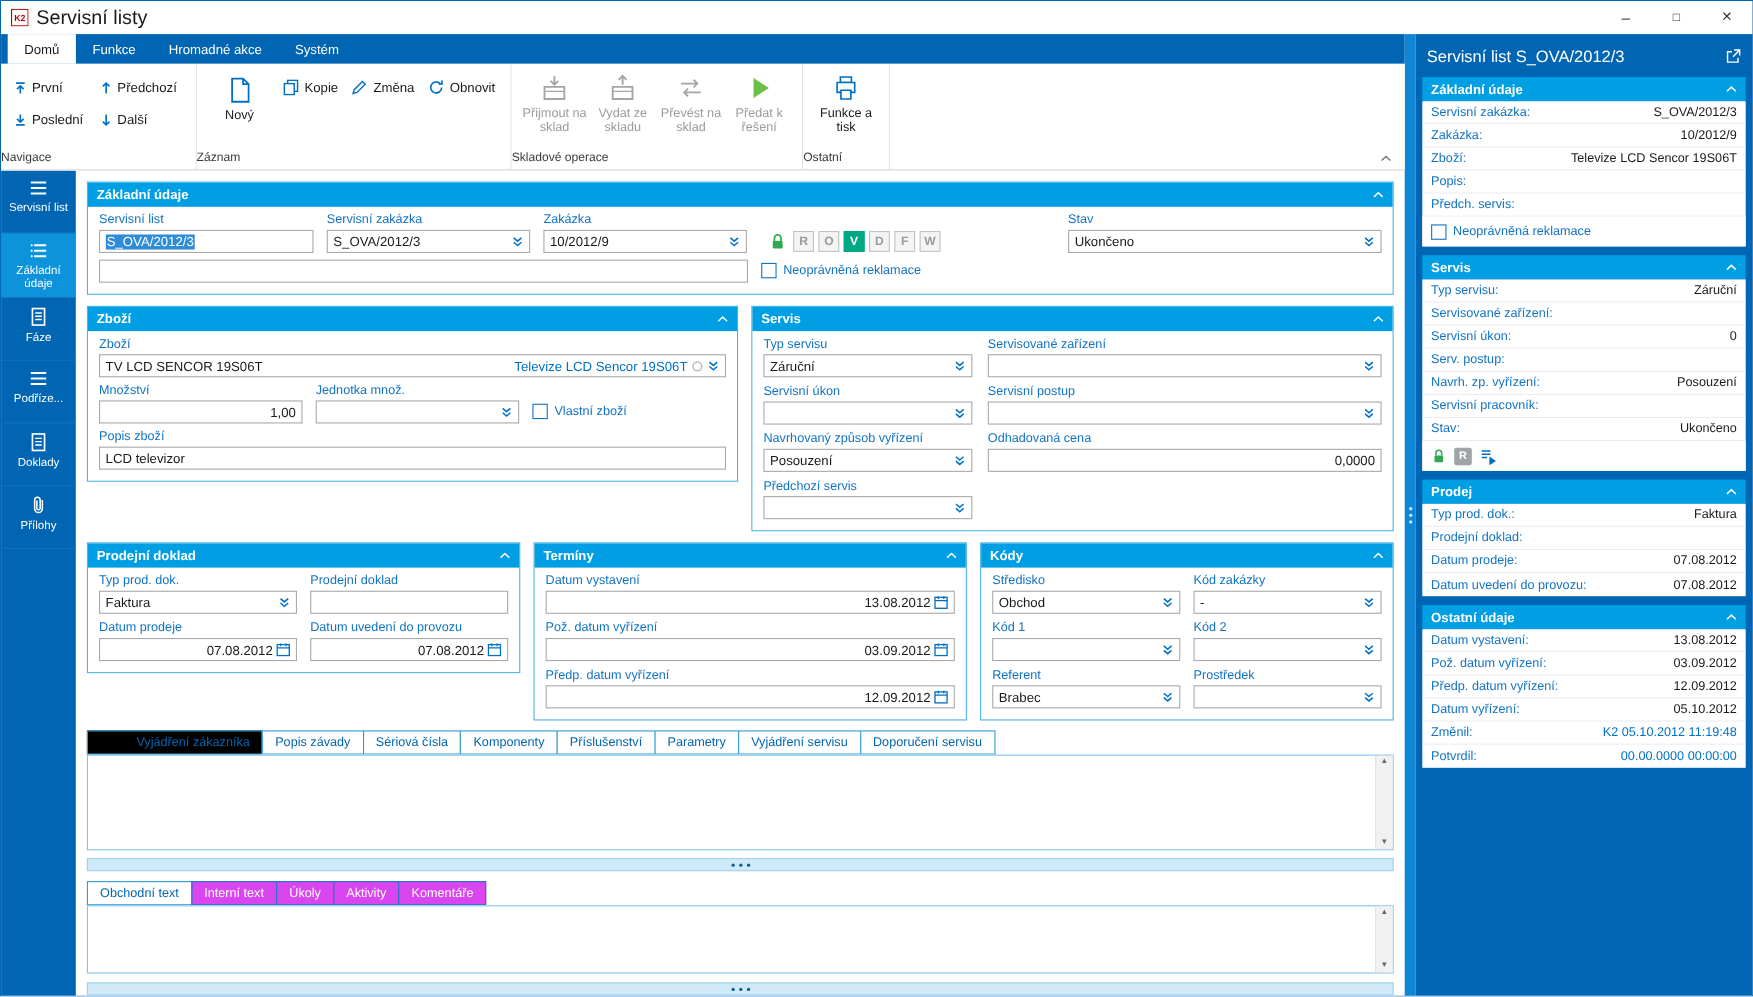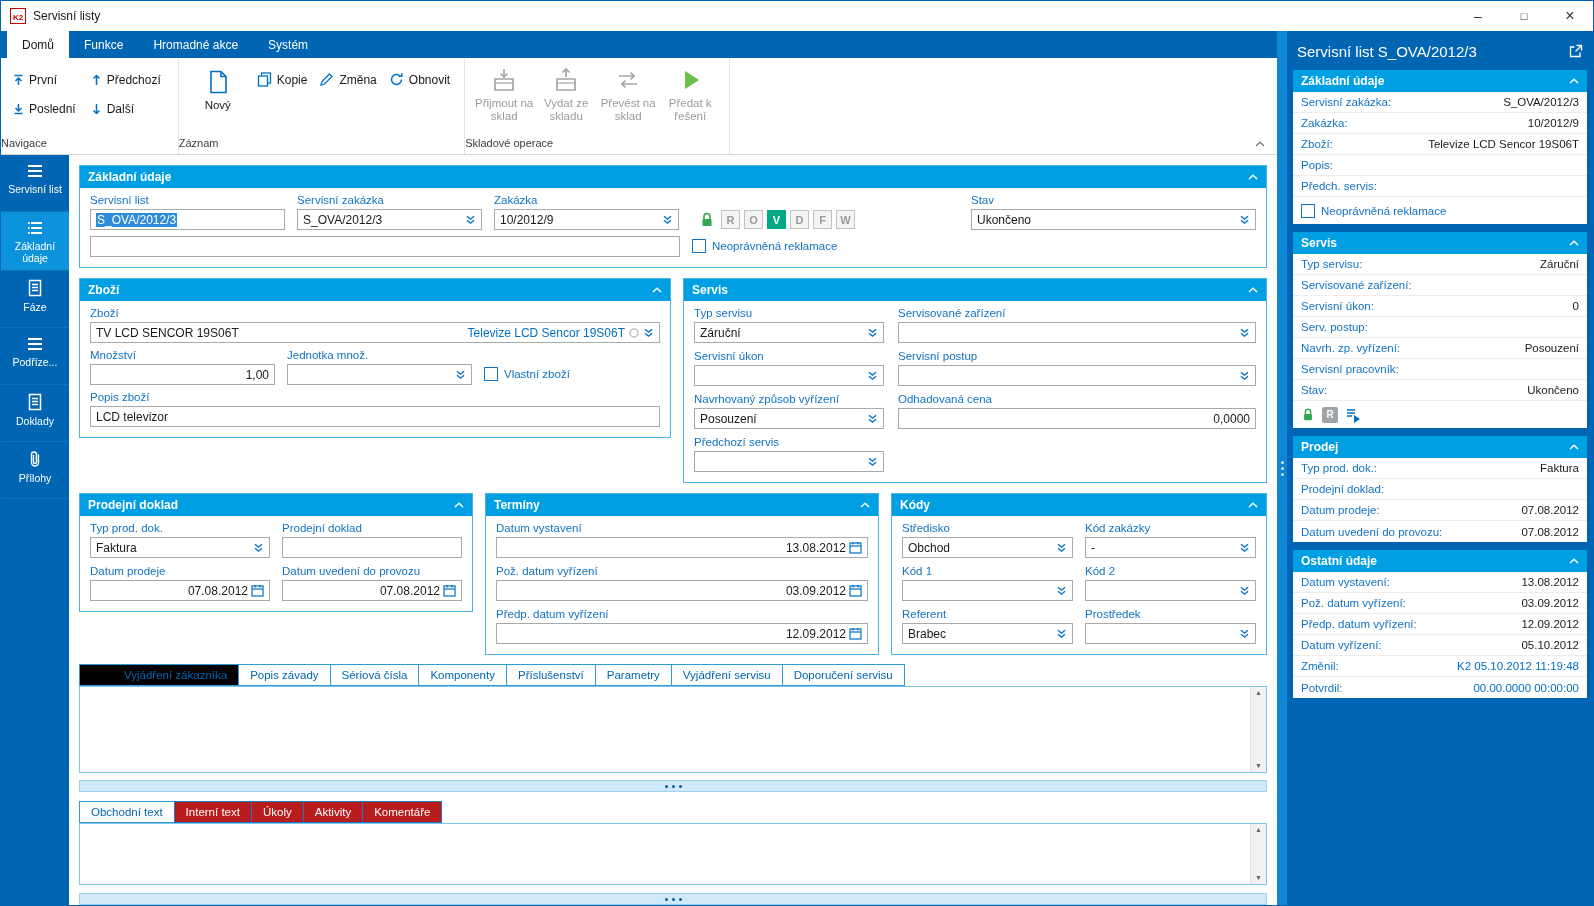--- a/index.html
+++ b/index.html
@@ -2,21 +2,21 @@
 <html><head>
 <meta charset="utf-8">
 <style>
   *{margin:0;padding:0;box-sizing:border-box;}
   html,body{width:1594px;height:906px;}
   body{font-family:"Liberation Sans",sans-serif;font-size:12px;color:#1a1a1a;background:#fff;overflow:hidden;}
   .window{width:100%;height:100%;display:flex;flex-direction:column;border:1px solid #0065B3;}
 
   
   .titlebar{height:30px;background:#fff;display:flex;align-items:center;padding-left:9px;gap:7px;flex:0 0 auto;}
-  .title-text{font-size:12px;}
+  .title-text{font-size:18px;}
   .win-controls{margin-left:auto;display:flex;height:100%;}
   .win-btn{width:46px;display:flex;align-items:center;justify-content:center;font-size:14px;color:#333;background:none;border:none;font-family:inherit;}
 
   .below{flex:1;display:flex;min-height:0;}
   .left-col{flex:1;display:flex;flex-direction:column;min-width:0;}
 
   
   .ribbon-tabs{height:27px;background:#0065B3;display:flex;padding-left:6px;flex:0 0 auto;}
   .rtab{padding:0 15px;display:flex;align-items:center;color:#fff;font-size:12px;background:none;border:none;font-family:inherit;}
   .rtab.active{background:#fff;color:#1a1a1a;}
@@ -70,21 +70,21 @@
   .codes-panel{flex:1;min-width:0;}
   .grid2{display:grid;grid-template-columns:1fr 1fr;gap:7px 12px;}
   .service-grid{display:grid;grid-template-columns:190px 1fr;gap:7px 14px;}
   .stack{display:flex;flex-direction:column;gap:7px;}
   .end{align-self:flex-end;margin-bottom:4px;}
 
   
   .tabs{display:flex;margin-top:9px;}
   .tab{height:22px;display:flex;align-items:center;padding:0 11px;font-size:11.5px;border:1px solid #2E9BD6;margin-right:-1px;color:#0065B3;background:#fff;font-family:inherit;}
   .tabs1 .tab.active{background:#000000;padding-left:44px;}
-  .tabs2 .tab{background:#b91c1c;color:#fff;border-color:#1B79C0;}
+  .tabs2 .tab{background:#d946ef;color:#fff;border-color:#1B79C0;}
   .tabs2 .tab.active{background:#fff;color:#0065B3;border-color:#2E9BD6;}
   .textarea{border:1px solid #7FC4EA;background:#fff;position:relative;}
   .ta1{height:88px;}
   .ta2{height:62px;}
   .sbar{position:absolute;right:0;top:0;bottom:0;width:16px;background:#F1F1F1;border-left:1px solid #E2E2E2;display:flex;flex-direction:column;justify-content:space-between;align-items:center;padding:2px 0;}
   .sarrow{font-size:7px;color:#666;background:none;border:none;line-height:8px;}
   .h-split{height:12px;margin-top:7px;background:#CFE9F8;border:1px solid #9FD2F0;display:flex;align-items:center;justify-content:center;gap:4px;}
   .h-split i{width:3px;height:3px;border-radius:50%;background:#0F5E93;}
   .bottom-strip{height:12px;margin-top:8px;background:#CFE9F8;border:1px solid #9FD2F0;display:flex;align-items:center;justify-content:center;gap:4px;}
   .bottom-strip i{width:3px;height:3px;border-radius:50%;background:#0F5E93;}
@@ -262,20 +262,35 @@
                   <svg width="26" height="26" viewBox="0 0 26 26">
                     <path d="M8 4l14 9-14 9z" fill="#6CC04A"></path>
                   </svg>
                 </span>
               <span class="lbl">Předat k řešení</span>
             </button>
           </div>
           <div class="rgroup-label">Skladové operace</div>
         </div>
 
+        <div class="rgroup">
+          <div class="rgroup-content">
+            <button class="big-btn">
+              <span style="display:flex;">
+                  <svg width="26" height="26" viewBox="0 0 26 26">
+                    <path d="M8 3h10v5H8z" fill="#fff" stroke="#0070C6" stroke-width="1.5"></path>
+                    <path d="M5 8h16v9h-3.5v-1h-9v1H5z" fill="#fff" stroke="#0070C6" stroke-width="1.5"></path>
+                    <path d="M8.5 15h9v8h-9z" fill="#fff" stroke="#0070C6" stroke-width="1.5"></path>
+                  </svg>
+                </span>
+              <span class="lbl">Funkce a tisk</span>
+            </button>
+          </div>
+          <div class="rgroup-label">Ostatní</div>
+        </div>
 
         <button class="ribbon-collapse">
           <svg width="10" height="6" viewBox="0 0 10 6">
               <path d="M1 5l4-3.8L9 5" fill="none" stroke="#777" stroke-width="1.3"></path>
             </svg>
         </button>
       </div>
 
       <div class="content-row">
 

